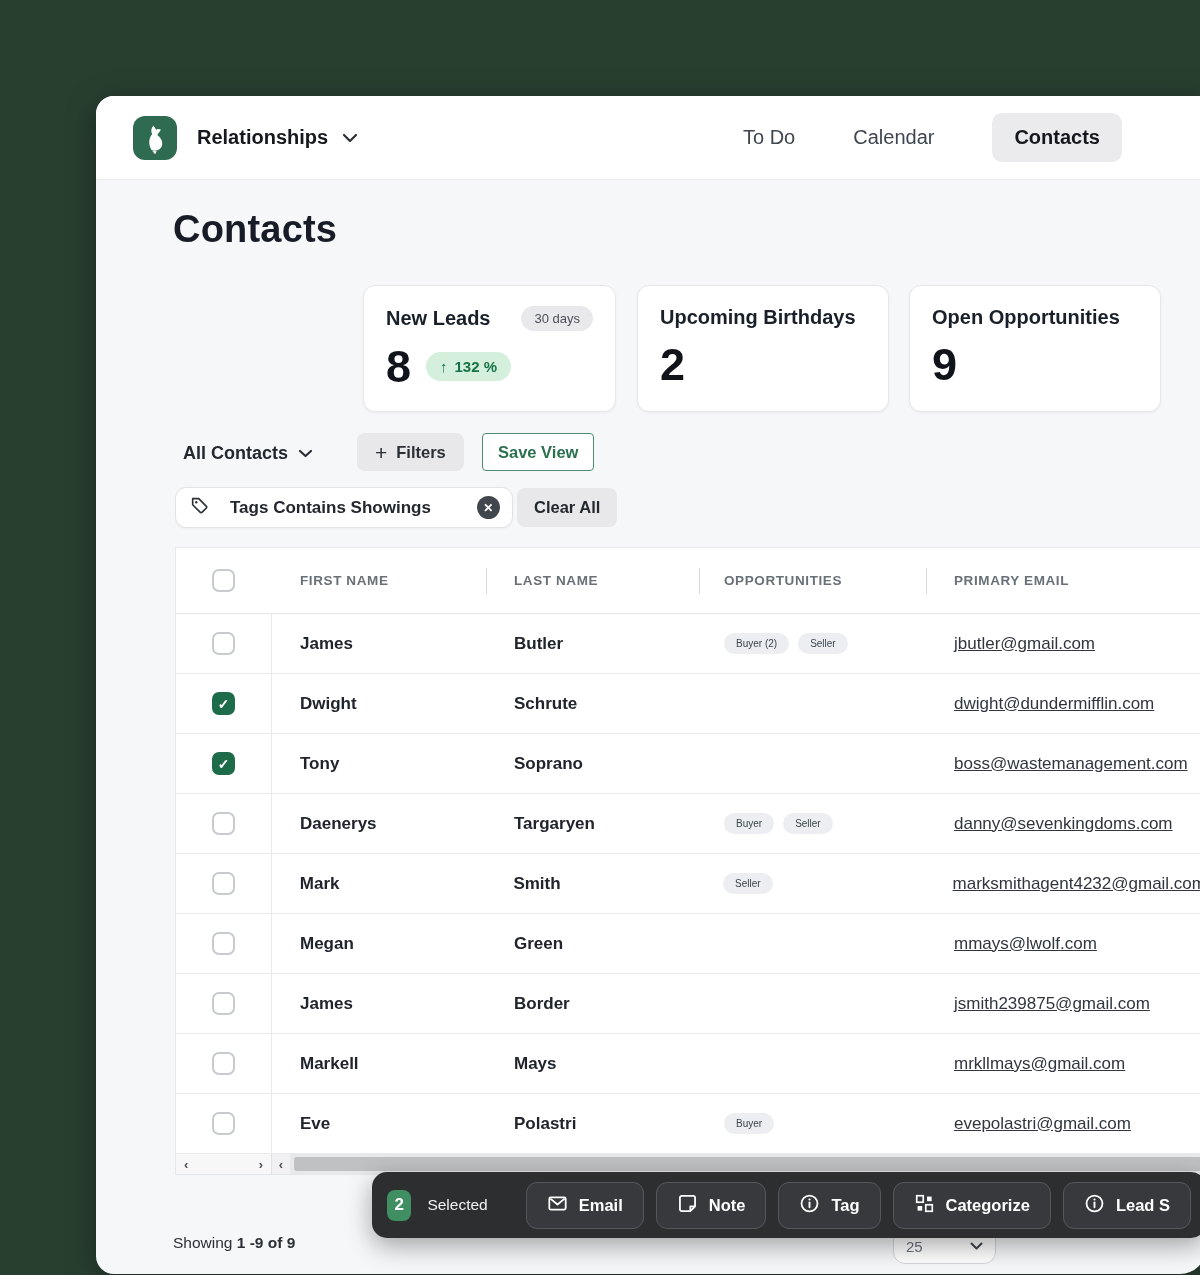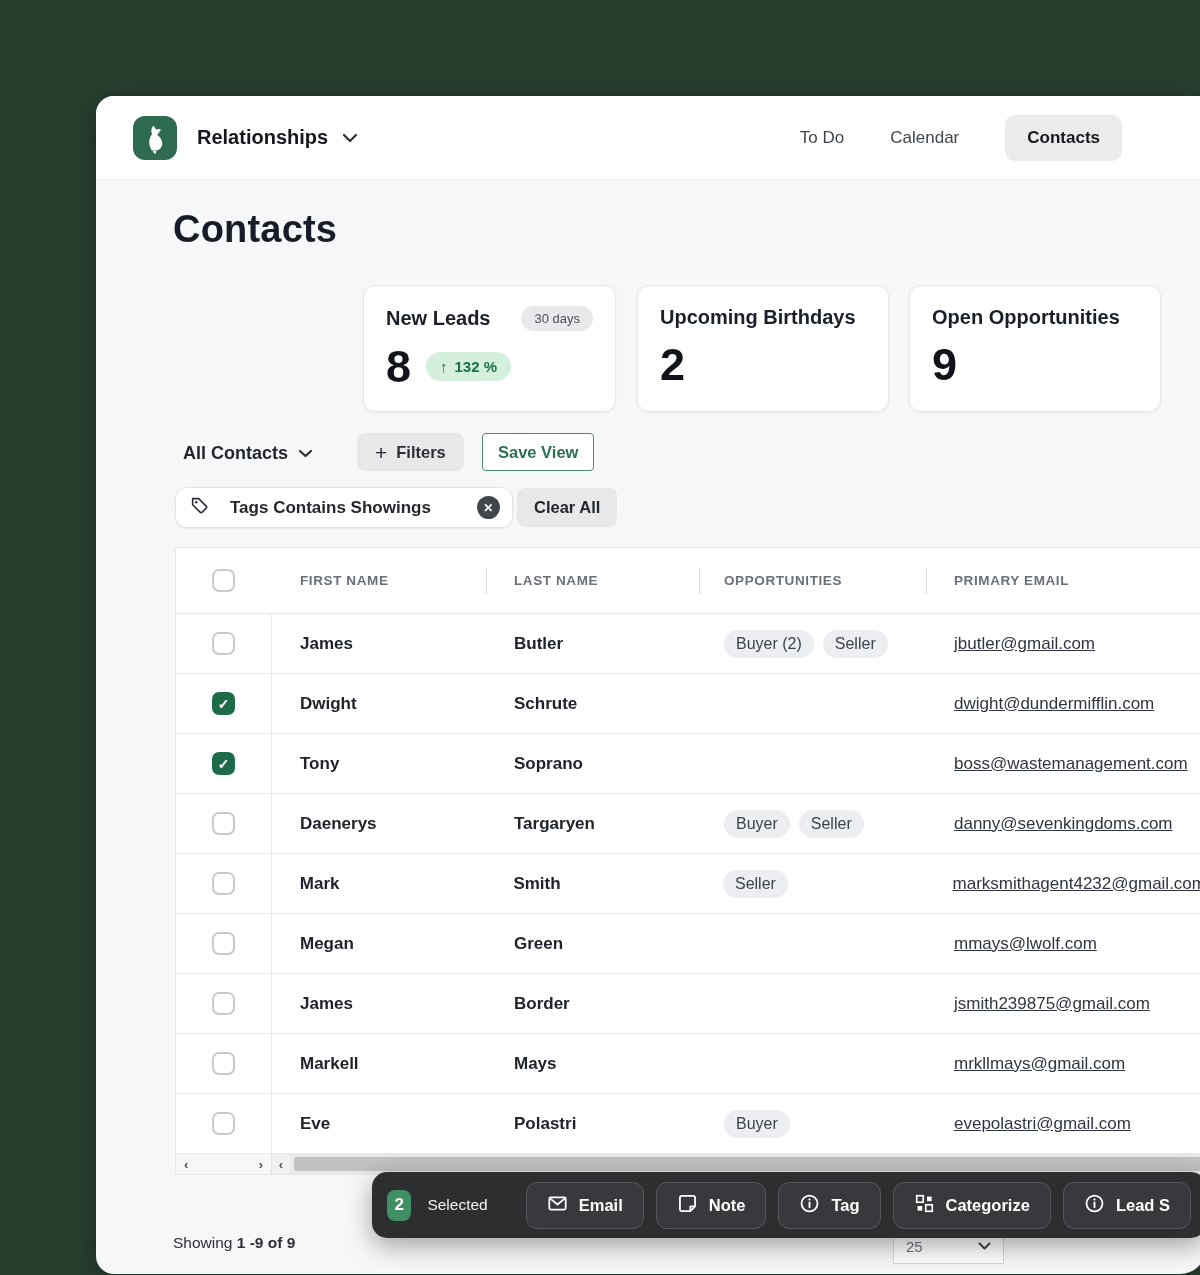--- a/index.html
+++ b/index.html
@@ -12,21 +12,21 @@
 
   
   .hdr { position:absolute; left:0; top:0; width:100%; height:84px; background:#ffffff;
          border-bottom:1px solid #ececef; display:flex; align-items:center;
          padding:0 84px 0 37px; z-index:2; }
   .logo { width:44px; height:44px; border-radius:12px; background:#2E6B50; display:flex;
           align-items:center; justify-content:center; flex:0 0 auto; }
   .brand { font-size:20px; font-weight:700; color:#16181d; margin-left:20px; }
   .brand-chev { margin-left:14px; display:flex; align-items:center; }
   .nav { margin-left:auto; display:flex; align-items:center; gap:46px; }
-  .nav-item { font-size:17px; color:#3f4650; font-weight:500; cursor:pointer; }
+  .nav-item { font-size:20px; color:#3f4650; font-weight:500; cursor:pointer;margin-left:12px; }
   .nav-item.active { background:#ebebed; border-radius:10px; padding:13px 22px;
                      font-weight:700; color:#15181d; }
 
   
   .page-title { position:absolute; left:77px; top:112px; font-size:38px; font-weight:700;
                 color:#181c26; letter-spacing:.2px; }
 
   
   .card { position:absolute; top:189px; height:127px; background:#fff; border:1px solid #e7e7ea;
           border-radius:12px; box-shadow:0 1px 3px rgba(20,20,30,.05); padding:20px 22px; }
@@ -76,21 +76,21 @@
         border-right:1px solid #e9eaec; }
   .thead .c0 { border-right:1px solid transparent; }
   .c1 { width:214px; padding-left:28px; }
   .c2 { width:213px; padding-left:28px; }
   .c3 { width:227px; padding-left:25px; display:flex; gap:9px; align-items:center; }
   .c4 { flex:1; padding-left:28px; white-space:nowrap; }
   .th.c2::before, .th.c3::before, .th.c4::before {
       content:""; position:absolute; left:0; top:50%; transform:translateY(-50%);
       width:1px; height:26px; background:#d9dbde; }
   .name { font-size:17px; font-weight:600; color:#20242c; }
-  .pill { background:#eceef1; color:#3c434d; font-size:16px; font-weight:500;
+  .pill { background:#eceef1; color:#3c434d; font-size:10px; font-weight:500;
           padding:5px 12px; border-radius:999px; white-space:nowrap; }
   .email { font-size:17px; color:#30363f; text-decoration:underline; cursor:pointer; }
 
   .cb { width:23px; height:23px; border:2px solid #c7cbd0; border-radius:7px; background:#fff;
         display:flex; align-items:center; justify-content:center; cursor:pointer; }
   .cb.checked { background:#1E6B4A; border-color:#1E6B4A; }
   .cb.checked::after { content:"✓"; color:#fff; font-size:14px; font-weight:700; }
 
   
   .scrollrow { display:flex; height:21px; background:#fafafa; border-bottom:1px solid #e4e6e9; }
@@ -98,22 +98,22 @@
              padding:0 8px; border-right:1px solid #e0e1e4; background:#f7f7f8; }
   .sr-mini { width:18px; display:flex; align-items:center; justify-content:center; background:#f1f1f3; }
   .sr-arrow { font-size:13px; font-weight:700; color:#4a4f55; line-height:1; cursor:pointer; }
   .sr-track { flex:1; background:#e9e9eb; position:relative; }
   .sr-thumb { position:absolute; left:4px; top:3px; bottom:3px; right:0; background:#c0c1c3;
               border-radius:3px; cursor:grab; }
 
   
   .showing { position:absolute; left:77px; top:1138px; font-size:15.5px; color:#2b2f36; }
   .showing b { font-weight:700; }
-  .pagesize { position:absolute; left:797px; top:1132px; width:111px; height:36px; background:#fff;
-              border:1px solid #d6d6da; border-radius:0; display:flex; align-items:center;
+  .pagesize { position:absolute; left:797px; top:1132px; width:103px; height:36px; background:#fff;
+              border:1px solid #d6d6da; border-radius:12px; display:flex; align-items:center;
               padding:0 12px; z-index:1; cursor:pointer;gap:12px; }
   .pagesize-val { font-size:15px; color:#6b7280; }
   .pagesize-chev { margin-left:auto; display:flex; }
 
   
   .abar { position:absolute; left:276px; top:1076px; width:834px; height:66px; background:#2d2e30;
           border-radius:15px; display:flex; align-items:center; padding:0 15px; gap:12px;
           box-shadow:0 8px 26px rgba(0,0,0,.35); z-index:3; }
   .abar-badge { width:31px; height:31px; background:#3F8F63; border-radius:8px; color:#fff;
                 font-size:17px; font-weight:700; display:flex; align-items:center; justify-content:center; }

